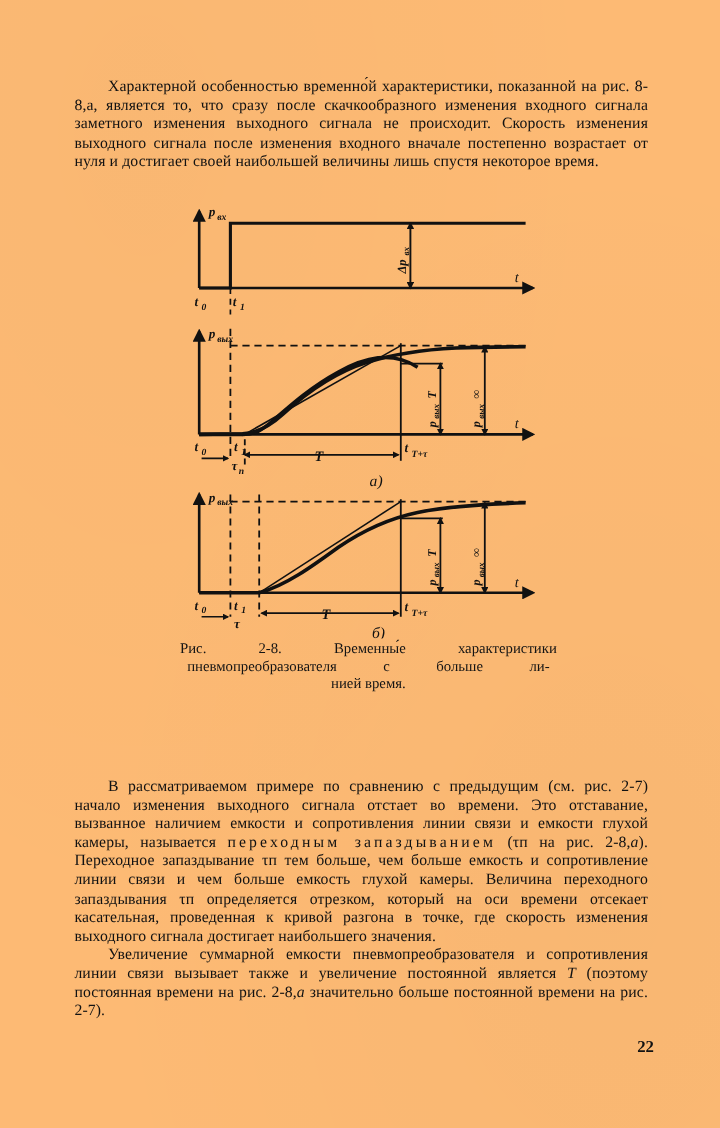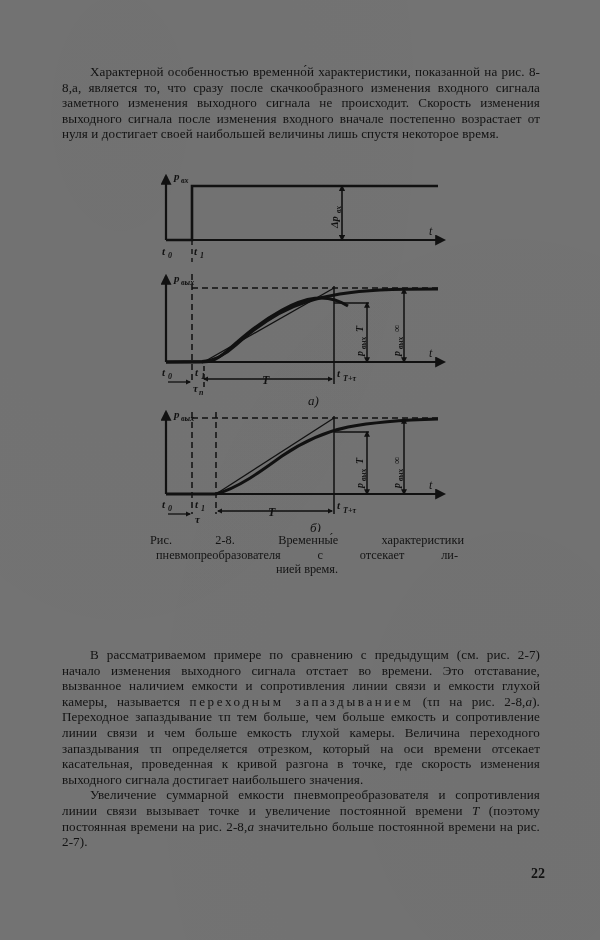--- a/index.html
+++ b/index.html
@@ -13,21 +13,21 @@
     font-family: "Liberation Serif", "DejaVu Serif", serif;
     color: #171717;
     position: relative;
     overflow: hidden;
   }
   .page {
     position: absolute;
     left: 0; top: 0;
     width: 600px;
     height: 940px;
-    background: #737373;
+    background: #fdba74;
   }
   
   .page::before {
     content: "";
     position: absolute;
     inset: 0;
     background:
       radial-gradient(ellipse at 20% 12%, rgba(0,0,0,0.016), transparent 60%),
       radial-gradient(ellipse at 85% 80%, rgba(0,0,0,0.018), transparent 62%);
     pointer-events: none;
@@ -243,24 +243,24 @@
           <text x="7" y="3" font-family="'Liberation Serif',serif" font-size="7.5" font-style="italic" font-weight="bold" fill="#111">вых</text>
           <text x="24" y="0" font-family="'Liberation Serif',serif" font-size="10" font-weight="bold" fill="#111">∞</text>
         </g>
         <text x="162" y="366" font-family="'Liberation Serif',serif" font-size="13" font-style="italic" fill="#111">б)</text>
       </g>
     </svg>
   </div>
 
   <div id="figcaption">
     <span class="l1">Рис. 2-8. Временны́е характеристики</span>
-    <span class="l2">пневмопреобразователя с отсекает ли-</span>
+    <span class="l2">пневмопреобразователя с больше ли-</span>
     <span class="l3">нией время.</span>
   </div>
 
   <div class="textblock" id="bottom-text" style="top:607px;margin-top:40px;">
     <p><span>В рассматриваемом примере по сравнению с предыдущим (см. рис. 2-7) начало изменения выходного сигнала отстает во времени. Это отставание, вызванное наличием емкости и сопротивления линии связи и емкости глухой камеры, называется </span><span class="spaced">переходным запаздыванием</span><span> (τп на рис. 2-8,</span><span class="ital">а</span><span>). Переходное запаздывание τп тем больше, чем больше емкость и сопротивление линии связи и чем больше емкость глухой камеры. Величина переходного запаздывания τп определяется отрезком, который на оси времени отсекает касательная, проведенная к кривой разгона в точке, где скорость изменения выходного сигнала достигает наибольшего значения.</span></p>
-    <p><span>Увеличение суммарной емкости пневмопреобразователя и сопротивления линии связи вызывает точке и увеличение постоянной времени </span><span class="ital">T</span><span> (поэтому постоянная времени на рис. 2-8,</span><span class="ital">а</span><span> значительно больше постоянной времени на рис. 2-7).</span></p>
+    <p><span>Увеличение суммарной емкости пневмопреобразователя и сопротивления линии связи вызывает также и увеличение постоянной является </span><span class="ital">T</span><span> (поэтому постоянная времени на рис. 2-8,</span><span class="ital">а</span><span> значительно больше постоянной времени на рис. 2-7).</span></p>
   </div>
 
   <div id="pagenum">22</div>
 
 </div>
 
 </body></html>

